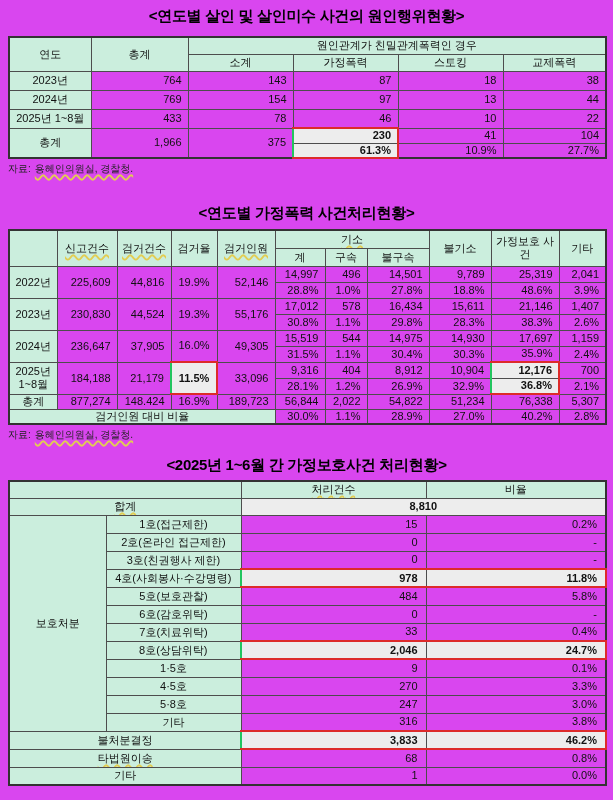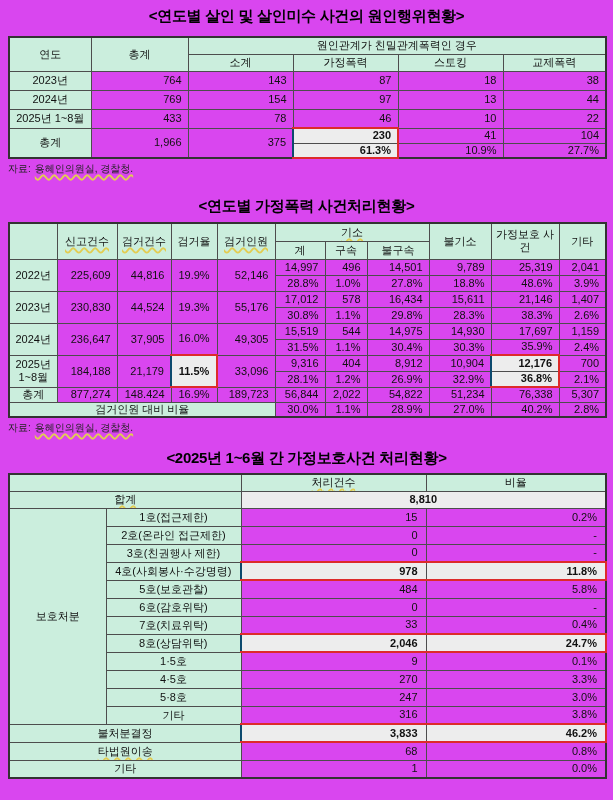--- a/index.html
+++ b/index.html
@@ -6,42 +6,42 @@
   .page{
     width:613px;height:800px;box-sizing:border-box;
     padding:6px 8px 0 8px;background:#d946ef;
     font-family:"Liberation Sans","DejaVu Sans",sans-serif;color:#111;
     overflow:hidden;
   }
   .title{
     text-align:center;font-weight:bold;font-size:15px;line-height:20px;
     letter-spacing:-0.3px;color:#000;margin:0;
   }
-  .mt-t2{margin-top:21px;}
+  .mt-t2{margin-top:28px;}
   .mt-t3{margin-top:14px;}
   table{
     border-collapse:collapse;table-layout:fixed;width:597px;
     border:2px solid #333;margin-top:6px;
   }
   .tb1{margin-top:10px;border-radius:11px;}
   .tb3{margin-top:5px;padding-left:48px;}
   th,td{
     border:1px solid #4d4d4d;font-size:11px;font-weight:normal;
     padding:0 3px;line-height:13px;overflow:hidden;white-space:nowrap;
     vertical-align:middle;
   }
   .wrap{white-space:normal;}
   .g{background:#cbeedd;}
   .hl{background:#ededed;}
   .n{text-align:right;padding-right:6px;}
   .c{text-align:center;}
   .b{font-weight:bold;}
   .rt{border-top:2px solid #dd2b2b;}
   .rb{border-bottom:2px solid #dd2b2b;}
-  .rl{border-left:2px solid #0c4a6e;margin-top:8px;}
+  .rl{border-left:2px solid #22c55e;margin-top:8px;}
   .rr{border-right:2px solid #dd2b2b;}
   tr.r15{height:15px;} tr.r16{height:16px;} tr.r17{height:17px;}
   tr.r18{height:18px;} tr.r19{height:19px;}
   .tb3 td.n{padding-right:8px;}
   .src{
     width:597px;text-align:left;font-size:10px;line-height:13px;
     margin-top:3px;color:#222;
   }
   .src .pre{margin-right:4px;}
   .sq{

